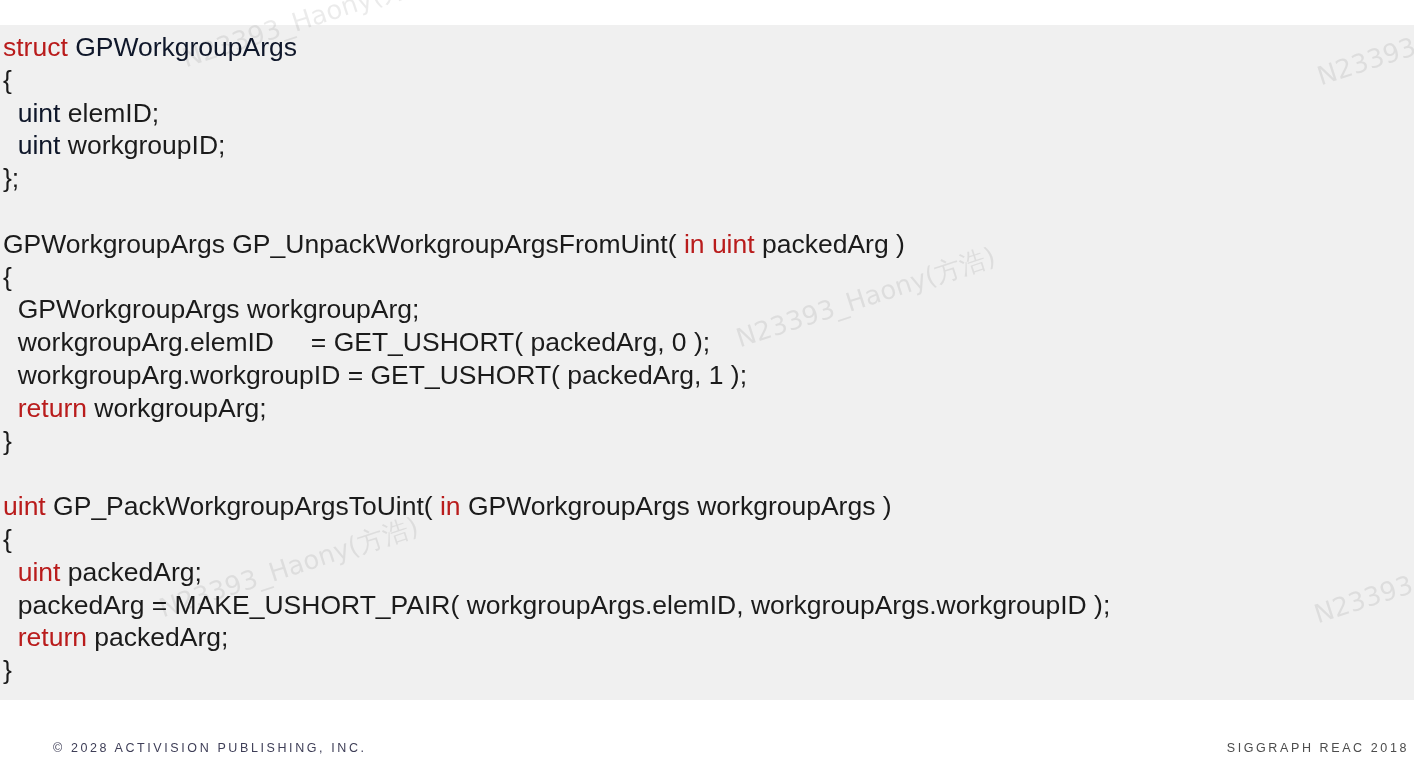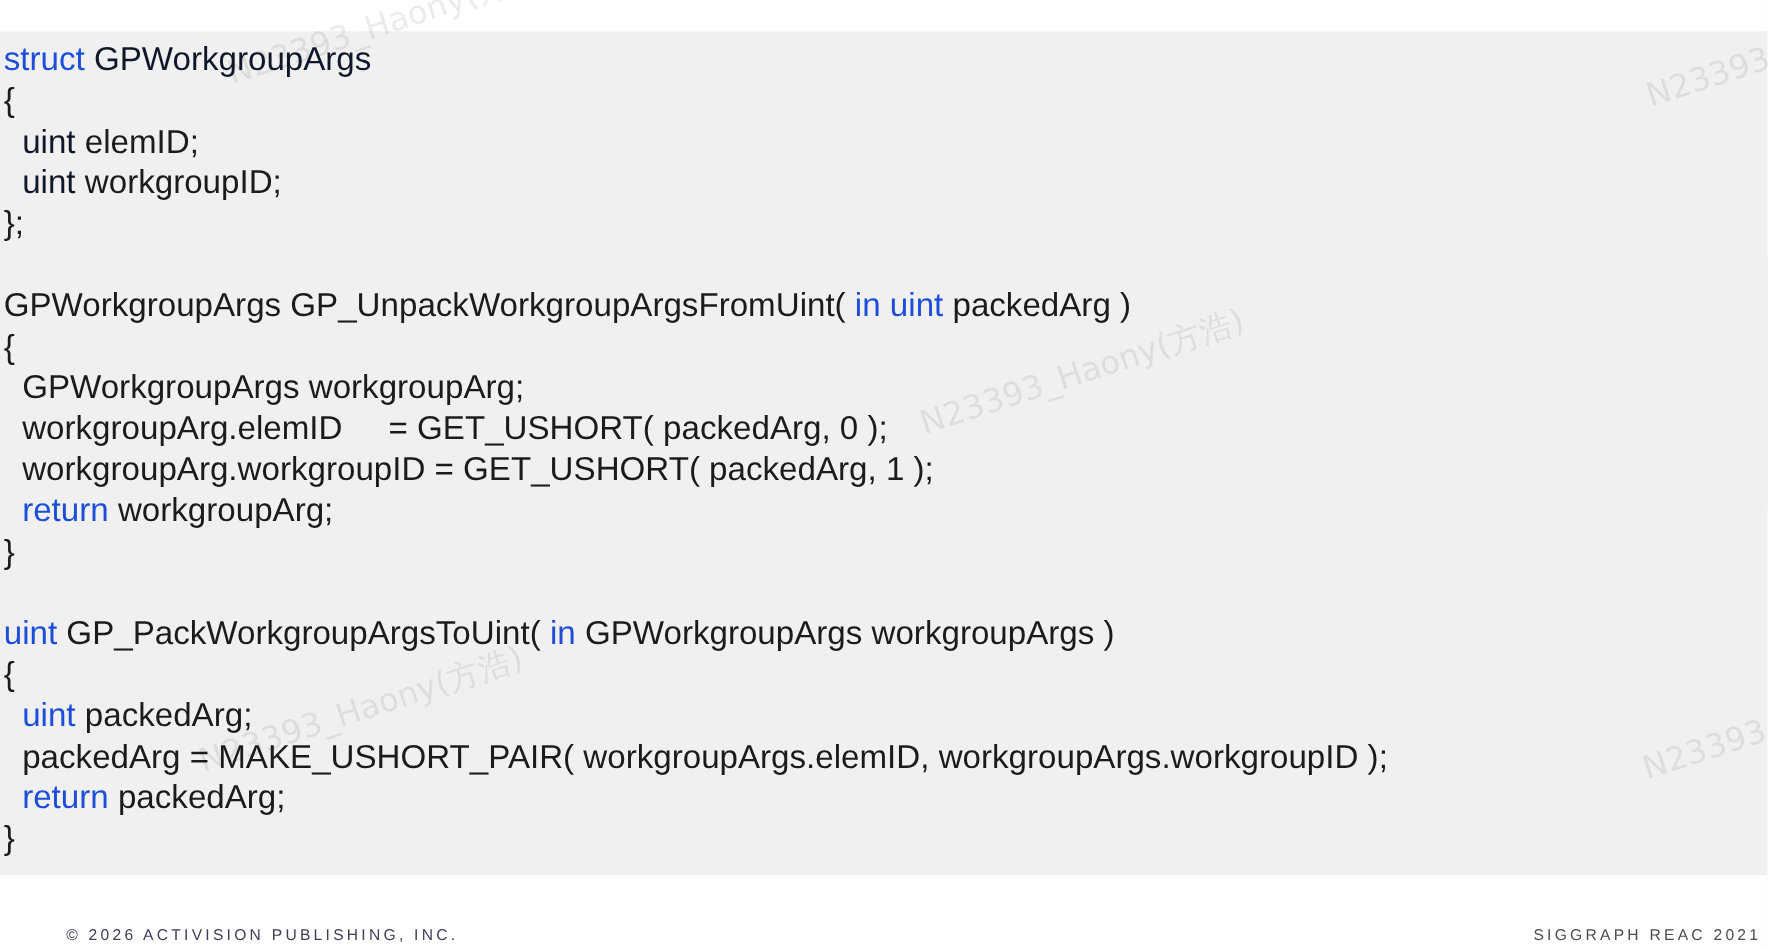--- a/index.html
+++ b/index.html
@@ -30,21 +30,21 @@
     top: 6px;
     font-family: "Liberation Sans", "DejaVu Sans", sans-serif;
     font-size: 26.5px;
     line-height: 32.8px;
     white-space: pre;
     color: #1b1b1b;
   }
   .code-line {
     height: 32.8px;
   }
-  .tok-keyword { color: #1d4ed8; }
+  .tok-keyword { color: #b91c1c; }
   .tok-type    { color: #0f172a; }
   .tok-plain   { color: #1b1b1b; }
   .watermark {
     position: absolute;
     font-family: "DejaVu Sans", sans-serif;
     font-size: 26px;
     color: rgba(0, 0, 0, 0.08);
     white-space: nowrap;
     transform: rotate(-18deg);
     transform-origin: left center;
@@ -88,17 +88,17 @@
 
   <div id="watermarks">
       <div class="watermark" style="left: 183px; top: 42px;">N23393_Haony(方浩)</div>
       <div class="watermark" style="left: 1318px; top: 60px;">N23393_Haony(方浩)</div>
       <div class="watermark" style="left: 737px; top: 322px;">N23393_Haony(方浩)</div>
       <div class="watermark" style="left: 160px; top: 592px;">N23393_Haony(方浩)</div>
       <div class="watermark" style="left: 1315px; top: 598px;">N23393_Haony(方浩)</div>
     </div>
 
   <div class="footer">
-    <div class="footer-left">© 2026 ACTIVISION PUBLISHING, INC.</div>
-    <div class="footer-right">SIGGRAPH REAC 2021</div>
+    <div class="footer-left">© 2028 ACTIVISION PUBLISHING, INC.</div>
+    <div class="footer-right">SIGGRAPH REAC 2018</div>
   </div>
 
 </div>
 
 </body></html>

